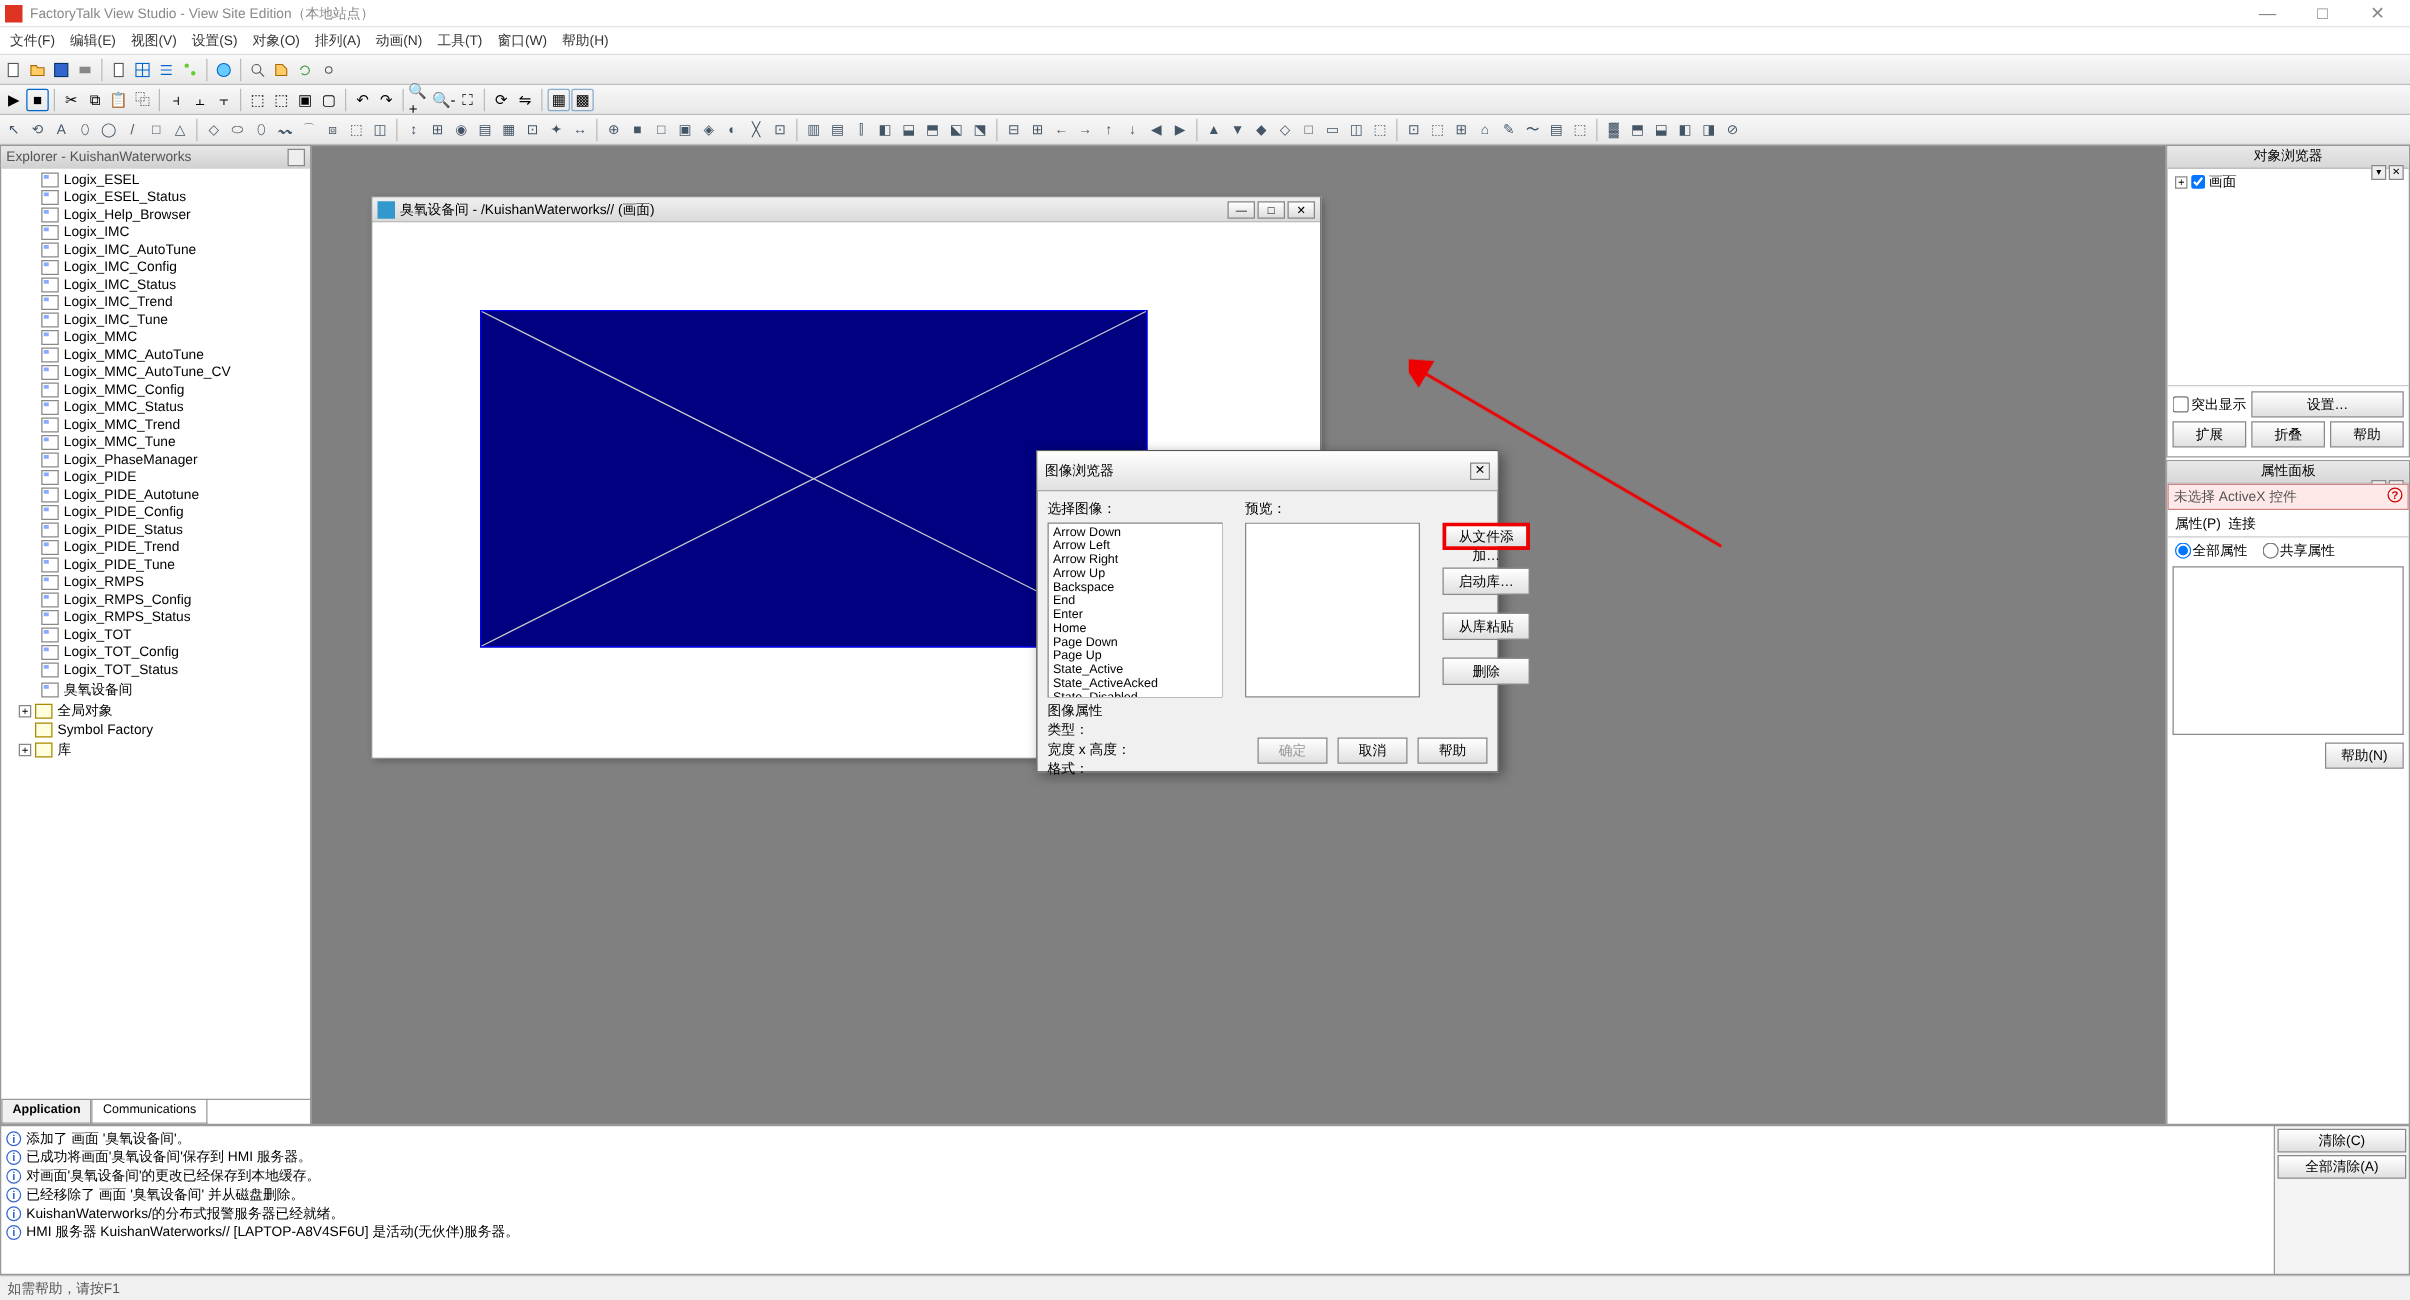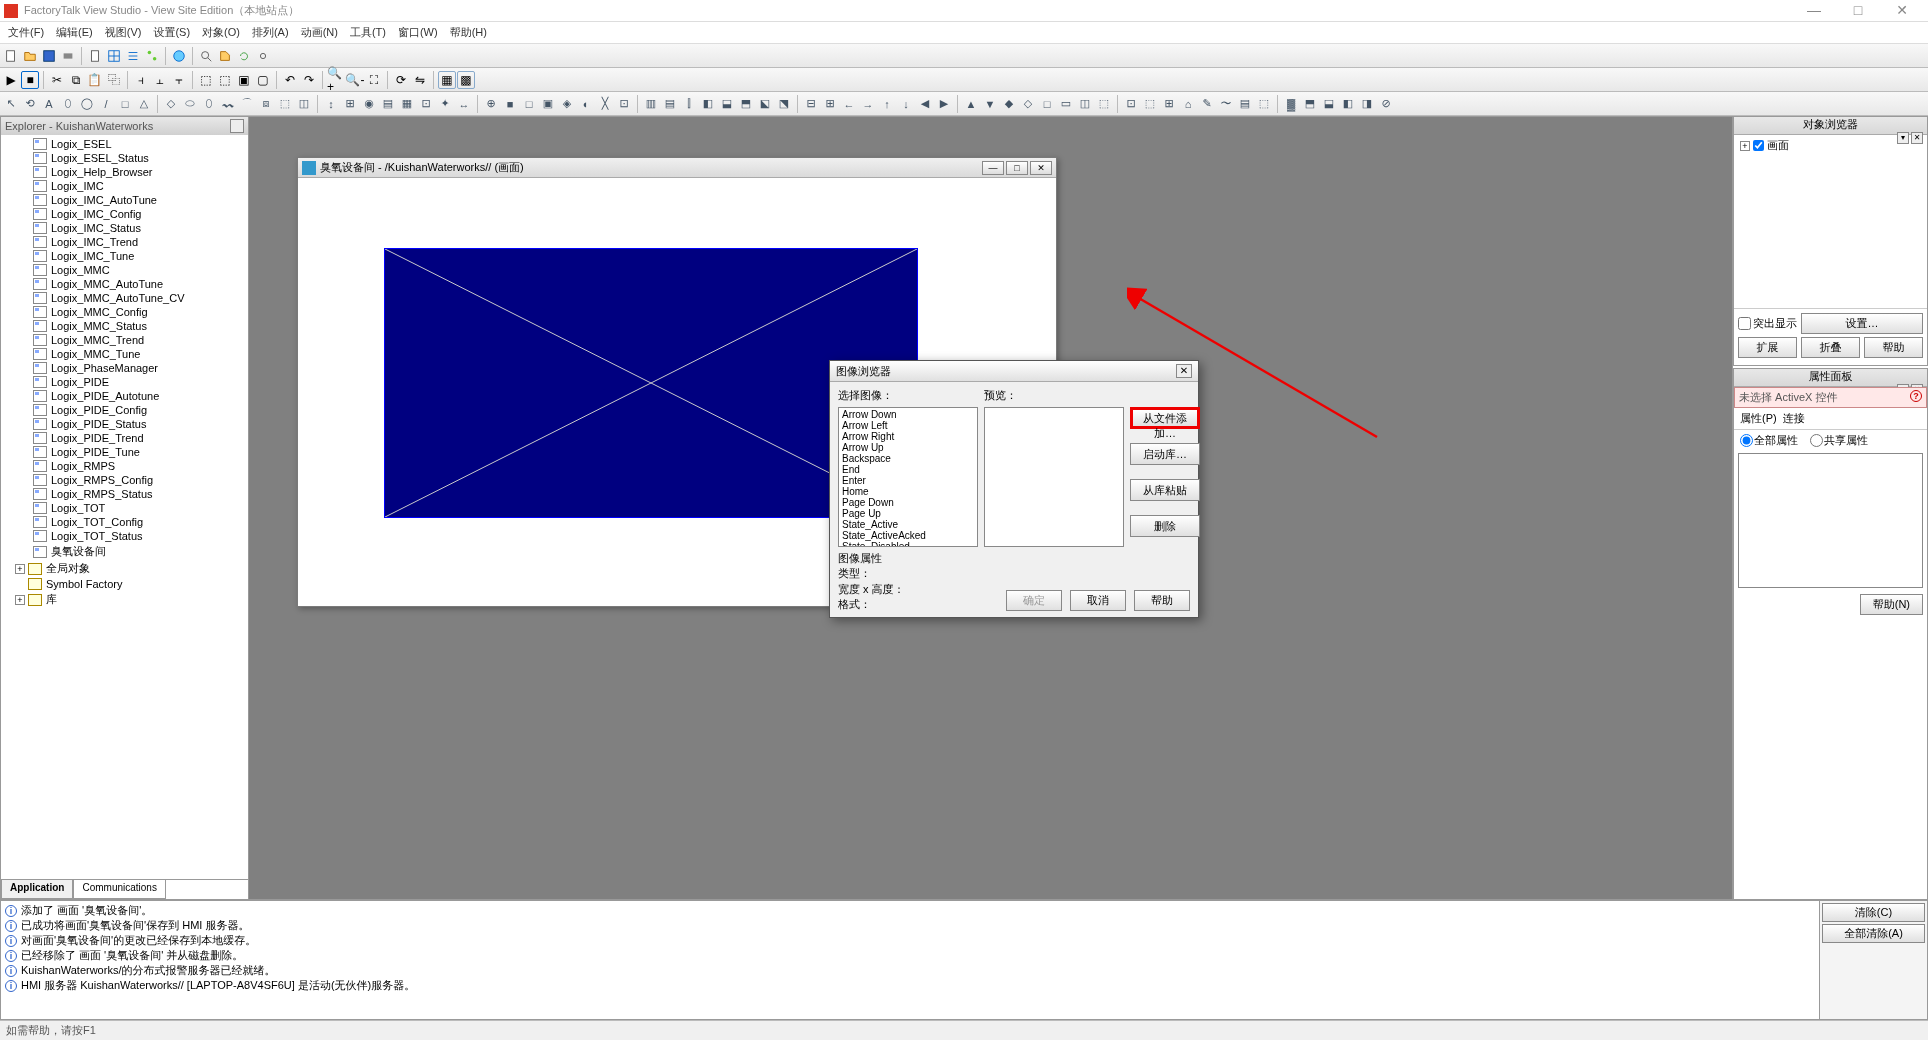--- a/index.html
+++ b/index.html
@@ -62,23 +62,23 @@
 .prop-bad { background: #ffe8e8; border: 1px solid #c88; padding: 2px 4px; font-size: 11px; color: #555; display: flex; }
 .prop-bad .q { margin-left: auto; color: #c00; font-weight: bold; border: 1px solid #c00; width: 12px; height: 12px; text-align: center; line-height: 10px; border-radius: 6px; font-size: 9px; }
 .prop-tabs-line { padding: 3px 6px; display: flex; gap: 6px; font-size: 11px; border-bottom: 1px solid #ccc; }
 .prop-radio { padding: 3px 6px; display: flex; gap: 12px; font-size: 11px; }
 .prop-radio label { display: flex; align-items: center; gap: 1px; }
 .prop-listbox { border: 1px solid #888; height: 135px; margin: 2px 4px; background: #fff; }
 .help-btn-row { padding: 4px; text-align: right; }
 .help-btn-row button { font-size: 11px; padding: 2px 12px; border: 1px solid #888; background: linear-gradient(#fff,#e0e0e0); cursor: pointer; }
 
 .dialog { position: absolute; left: 580px; top: 243px; width: 370px; height: 258px; background: #f0f0f0; border: 1px solid #555; box-shadow: 3px 3px 10px rgba(0,0,0,0.4); z-index: 10; }
-.dialog .dlg-title { height: 21px; background: linear-gradient(#fff,#e0e0e0); border-bottom: 1px solid #aaa; display: flex; align-items: center; padding: 0 6px; font-size: 11px; }
+.dialog .dlg-title { height: 32px; background: linear-gradient(#fff,#e0e0e0); border-bottom: 1px solid #aaa; display: flex; align-items: center; padding: 0 6px; font-size: 11px; }
 .dialog .dlg-title .close { margin-left: auto; width: 16px; height: 14px; border: 1px solid #888; background: #eee; font-size: 10px; text-align: center; line-height: 12px; cursor: pointer; }
-.dialog .dlg-body { padding: 6px 8px; display: grid; grid-template-columns: 140px 140px 70px; gap: 4px 6px; font-size: 11px; }
+.dialog .dlg-body { padding: 6px 8px; display: grid; grid-template-columns: 140px 140px 70px; gap: 4px 18px; font-size: 11px; }
 .dialog .lbl { font-size: 11px; }
 .dialog .listbox { grid-row: 2 / span 4; border: 1px solid #888; background: #fff; height: 140px; overflow-y: auto; font-family: "Courier New", monospace; font-size: 10px; padding: 1px; }
 .dialog .listbox div { padding: 0 2px; cursor: pointer; white-space: nowrap; }
 .dialog .preview-box { grid-row: 2 / span 4; border: 1px solid #888; background: #fff; height: 140px; }
 .dialog .side-btn { border: 1px solid #888; background: linear-gradient(#fff,#e0e0e0); padding: 3px 2px; cursor: pointer; font-size: 11px; text-align: center; height: 22px; }
 .dialog .side-btn.highlighted { border: 3px solid #e00; padding: 1px 0; }
 .dialog .props-area { grid-column: 1 / span 2; font-size: 11px; line-height: 1.4; }
 .dialog .dlg-footer { position: absolute; bottom: 6px; right: 8px; display: flex; gap: 8px; }
 .dialog .dlg-footer button { width: 56px; padding: 2px 0; font-size: 11px; border: 1px solid #888; background: linear-gradient(#fff,#e0e0e0); cursor: pointer; }
 .dialog .dlg-footer button:disabled { color: #999; }

